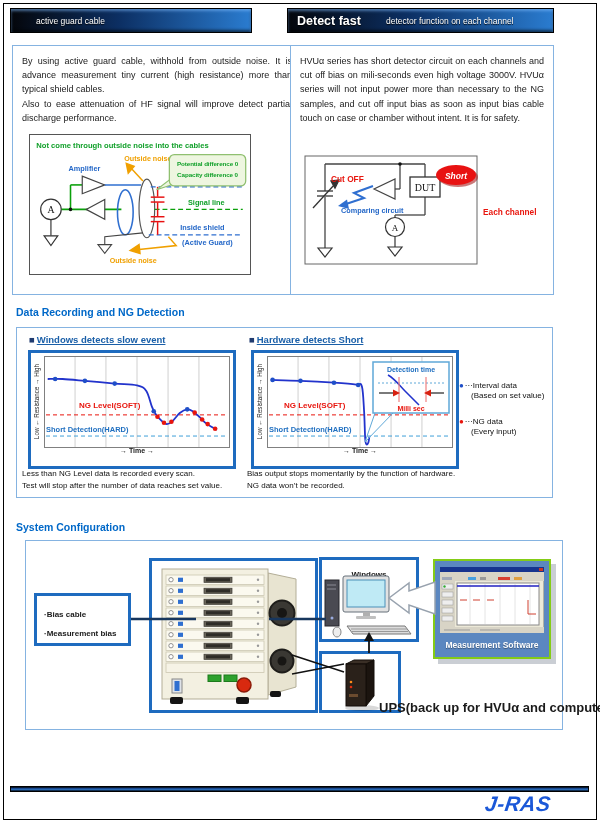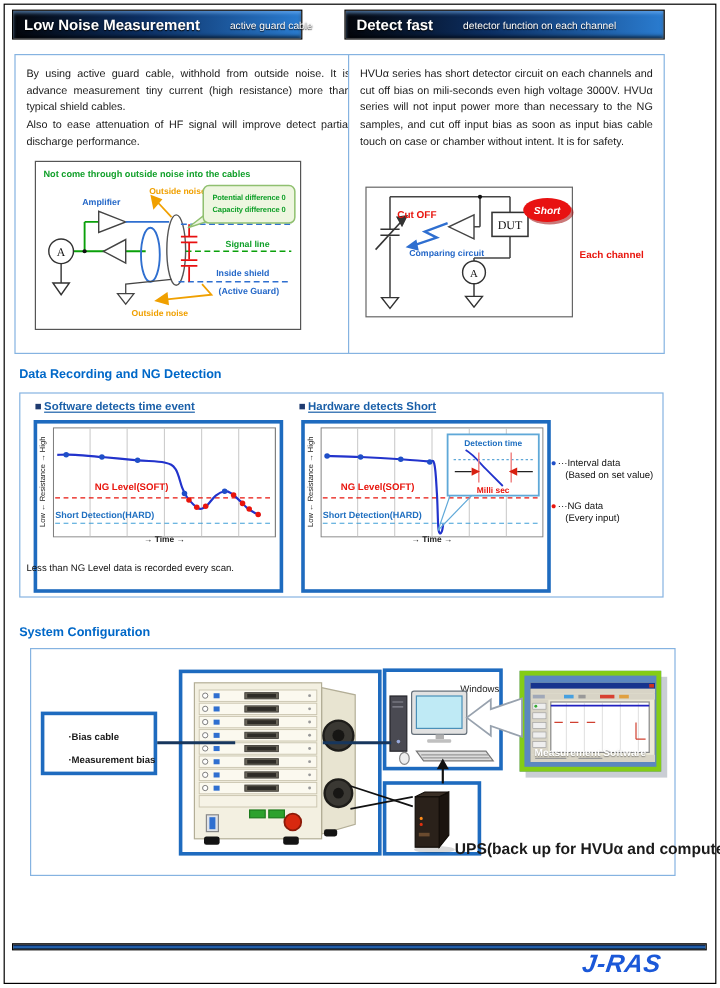--- a/index.html
+++ b/index.html
@@ -18,43 +18,43 @@
   .box-left{left:12px;top:45px;width:290px;height:250px}
   .box-right{left:290px;top:45px;width:264px;height:250px}
   .para{margin:8px 9px 0;font-size:9px;line-height:1.58;text-align:justify}
   .dgbox{position:absolute;left:16px;top:88px;width:222px;height:141px;border:1px solid #555}
   .rt-dg{position:absolute;left:6px;top:105px}
   .sec-head{position:absolute;font-size:10.5px;font-weight:bold;color:#0068c8;}
   .charts-box{left:16px;top:327px;width:537px;height:171px}
   .chart-head{position:absolute;font-size:9.5px;font-weight:bold;color:#1a5fa8;white-space:nowrap}
   .chart-head .sq{color:#1f3b70;margin-right:2px}
   .chart-head .t{text-decoration:underline}
-  .chart-frame{position:absolute;width:208px;height:144px;border:3px solid #1e6bbf;background:#fff}
+  .chart-frame{position:absolute;width:208px;height:119px;border:3px solid #1e6bbf;background:#fff}
   .ylab{position:absolute;left:-37px;top:44px;width:86px;height:9px;transform:rotate(-90deg);
         font-size:6.3px;text-align:center;color:#222;white-space:nowrap}
   .plotsvg{position:absolute;left:13px;top:3px}
   .ng-label{position:absolute;font-size:8px;font-weight:bold;color:#e8150d;white-space:nowrap}
   .short-label{position:absolute;font-size:7.5px;font-weight:bold;color:#1f6fc0;white-space:nowrap}
   .xlab{position:absolute;left:13px;top:94px;width:186px;text-align:center;font-size:7px;font-weight:bold;color:#222}
   .legend{position:absolute;left:442px;top:36px;font-size:8px;color:#111;white-space:nowrap}
   .lrow{margin-top:17px}
   .ldot{margin-right:1px;font-size:8px}
   .c-blue{color:#1f4fc8}.c-red{color:#e8150d}
   .lsub{margin-left:12px;margin-top:1px}
   .caption{position:absolute;font-size:8px;line-height:1.55;color:#111;white-space:nowrap}
   .sys-box{left:25px;top:540px;width:538px;height:190px}
   .bbox{position:absolute;border:3px solid #1e6bbf;background:#fff}
   .rack-box{left:123px;top:17px;width:169px;height:155px}
   .bias-box{left:8px;top:52px;width:97px;height:53px}
   .win-box{left:293px;top:16px;width:100px;height:85px}
   .ups-box{left:293px;top:110px;width:82px;height:62px}
-  .cables{padding:9px 0 0 20px;font-size:8px;font-weight:bold;line-height:2.4;white-space:nowrap}
-  .win-label{position:absolute;top:10px;left:0;width:100%;text-align:right;font-size:8px;font-weight:normal}
-  .panel{position:absolute;left:407px;top:18px;width:118px;height:84px;background:#5b87c0;
-         border:4px solid #84cc16;box-shadow:5px 5px 0 rgba(150,158,170,.5)}
+  .cables{padding:9px 0 0 7px;font-size:8px;font-weight:bold;line-height:2.4;white-space:nowrap}
+  .win-label{position:absolute;top:10px;left:0;width:100%;text-align:center;font-size:8px;font-weight:bold}
+  .panel{position:absolute;left:407px;top:18px;width:118px;height:100px;background:#5b87c0;
+         border:2px solid #84cc16;box-shadow:5px 5px 0 rgba(150,158,170,.5)}
   .panel-label{position:absolute;left:0;bottom:7px;width:100%;text-align:center;color:#fff;font-weight:bold;font-size:8.5px;text-shadow:0 1px 1px rgba(0,0,0,.4)}
   .ups-label{position:absolute;left:353px;top:159px;font-size:13px;font-weight:bold;white-space:nowrap}
   .overlay{position:absolute;left:0;top:0;pointer-events:none}
   .footer-bar{position:absolute;left:10px;top:786px;width:579px;height:6px;border:1px solid #000;
               background:linear-gradient(180deg,#000 0%,#1a4f9c 40%,#2d77cc 55%,#061325 100%)}
   .logo{position:absolute;left:468px;top:792px;width:100px;text-align:center;font-size:21px;font-weight:bold;
         font-style:italic;color:#1b58d8;transform:skewX(-8deg);letter-spacing:.5px}
   svg text{font-family:"Liberation Sans",sans-serif}
   .gtx{fill:#11a02a;font-weight:bold}
   .btx{fill:#2568c8;font-weight:bold}
@@ -62,21 +62,20 @@
   .otx{fill:#f0a000;font-weight:bold}
   .serif{font-family:"Liberation Serif",serif}
 </style>
 </head>
 <body>
 
 <div class="page">
   <div class="frame"></div>
 
   <div class="hdr hdr1">
-    <span class="hdr-title">Low Noise Measurement</span>
     <span class="hdr-sub">active guard cable</span>
   </div>
   <div class="hdr hdr2">
     <span class="hdr-title">Detect fast</span>
     <span class="hdr-sub">detector function on each channel</span>
   </div>
 
   <div class="cbox box-left">
     <div class="para">By using active guard cable, withhold from outside noise. It is advance measurement tiny current (high resistance) more than typical shield cables.</div>
     <div class="para" style="margin-top:0">Also to ease attenuation of HF signal will improve detect partial discharge performance.</div>
@@ -205,21 +204,21 @@
         <ellipse cx="159" cy="24" rx="20" ry="10" fill="#e81212"></ellipse>
         <text x="159" y="27.5" font-size="8.5" font-weight="bold" font-style="italic" text-anchor="middle" fill="#fff">Short</text>
       </g>
       <text x="186" y="64" font-size="8.3" class="rtx">Each channel</text>
     </svg>
   </div>
 
   <div class="sec-head" style="left:16px;top:306px">Data Recording and NG Detection</div>
   <div class="cbox charts-box" style="position:absolute">
     <div class="chart-head" style="left:12px;top:6px">
-      <span class="sq">■</span><span class="t">Software detects time event</span>
+      <span class="sq">■</span><span class="t">Windows detects slow event</span>
     </div>
     <div class="chart-head" style="left:232px;top:6px">
       <span class="sq">■</span><span class="t">Hardware detects Short</span>
     </div>
 
     <div class="chart-frame" style="left:11px;top:22px">
       <div class="ylab">Low ← Resistance → High</div>
       <svg class="plotsvg" width="186" height="92">
         <g id="c1plot">
             <rect x="0.5" y="0.5" width="185" height="91" fill="none" stroke="#808080"></rect>
@@ -295,22 +294,25 @@
       </div>
       <div class="lsub">(Based on set value)</div>
       <div class="lrow">
         <span class="ldot c-red">●</span><span>···</span><span>NG data</span>
       </div>
       <div class="lsub">(Every input)</div>
     </div>
 
     <div class="caption" style="left:5px;top:140px">
       <div>Less than NG Level data is recorded every scan.</div>
+      <div>Test will stop after the number of data reaches set value.</div>
     </div>
     <div class="caption" style="left:230px;top:140px">
+      <div>Bias output stops momentarily by the function of hardware.</div>
+      <div>NG data won’t be recorded.</div>
     </div>
   </div>
 
   <div class="sec-head" style="left:16px;top:521px">System Configuration</div>
   <div class="cbox sys-box">
 
     <div class="bbox rack-box">
       <svg width="163" height="149">
         <polygon points="116,12 144,18 144,126 116,134" fill="#e8e4d1" stroke="#b3ae97"></polygon>
         <rect x="10" y="8" width="106" height="130" fill="#f3f0e1" stroke="#b3ae97"></rect>

